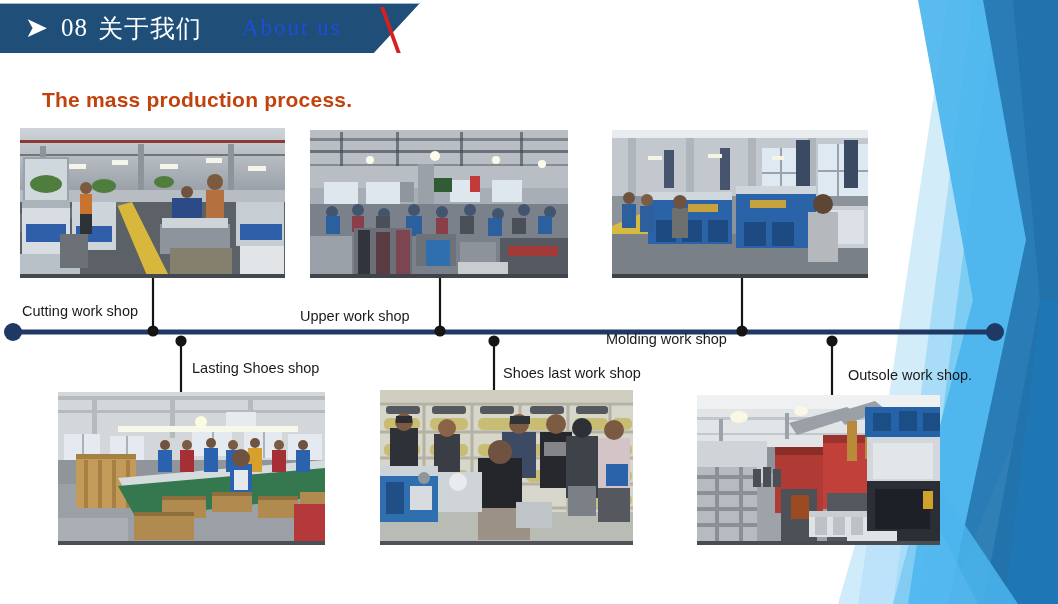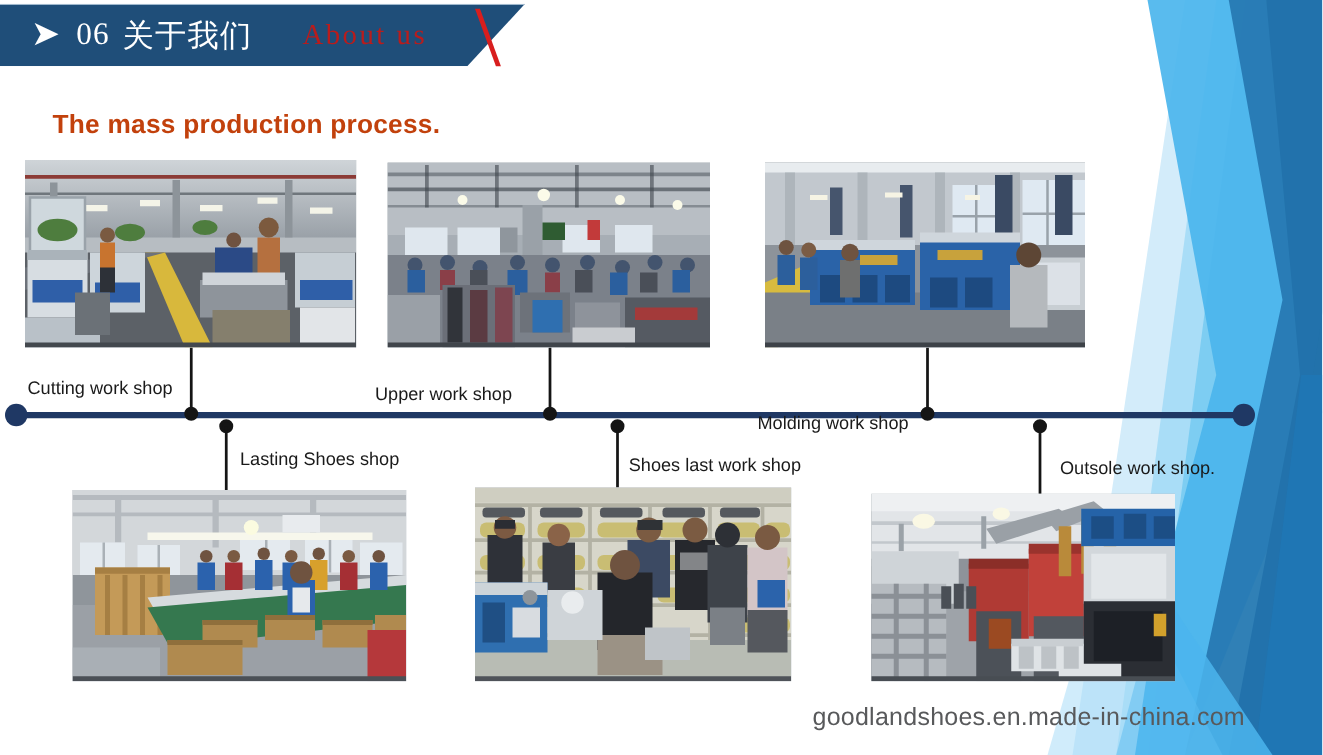--- a/index.html
+++ b/index.html
@@ -70,21 +70,21 @@
     letter-spacing: 1px;
     margin-right: 10px;
   }
   .banner-cn {
     color: #ffffff;
     font-size: 25px;
     letter-spacing: 1px;
     margin-right: 40px;
   }
   .banner-en {
-    color: #b91c1c;
+    color: #1d4ed8;
     font-family: "Liberation Serif", serif;
     font-size: 23px;
     letter-spacing: 2px;
   }
   .red-slash {
     position: absolute;
     left: 380px;
     top: 4px;
     width: 4px;
     height: 46px;
@@ -159,21 +159,21 @@
     <polygon points="185,0 260,0 260,250 205,604 150,604 228,240" fill="#2272ab" opacity="0.85"></polygon>
     <polygon points="243,300 260,300 260,604 206,604" fill="#1f76b4"></polygon>
     <polygon points="90,430 180,604 40,604" fill="#a9ddf7" opacity="0.55"></polygon>
     <polygon points="130,470 220,604 110,604" fill="#4bb5ed" opacity="0.85"></polygon>
   </svg>
 
   <div class="banner">
     <div class="banner-shape"></div>
     <div class="banner-inner">
       <span class="chevron-icon">➤</span>
-      <span class="banner-num">06</span>
+      <span class="banner-num">08</span>
       <span class="banner-cn">关于我们</span>
       <span class="banner-en">About us</span>
     </div>
     <div class="red-slash"></div>
   </div>
 
   <div class="title">The mass production process.</div>
 
   <div class="photo" style="left:20px; top:128px; width:265px; height:150px;">
     <svg viewBox="0 0 265 150" preserveAspectRatio="none">
@@ -669,15 +669,14 @@
     </g>
   </svg>
 
   <div class="tl-label" style="left:22px; top:303px;">Cutting work shop</div>
   <div class="tl-label" style="left:300px; top:308px;">Upper work shop</div>
   <div class="tl-label" style="left:606px; top:313px;margin-top:18px;">Molding work shop</div>
   <div class="tl-label" style="left:192px; top:360px;">Lasting Shoes shop</div>
   <div class="tl-label" style="left:503px; top:365px;">Shoes last work shop</div>
   <div class="tl-label" style="left:848px; top:367px;">Outsole work shop.</div>
 
-  <div class="footer-url">goodlandshoes.en.made-in-china.com</div>
 
 </div>
 
 </body></html>

